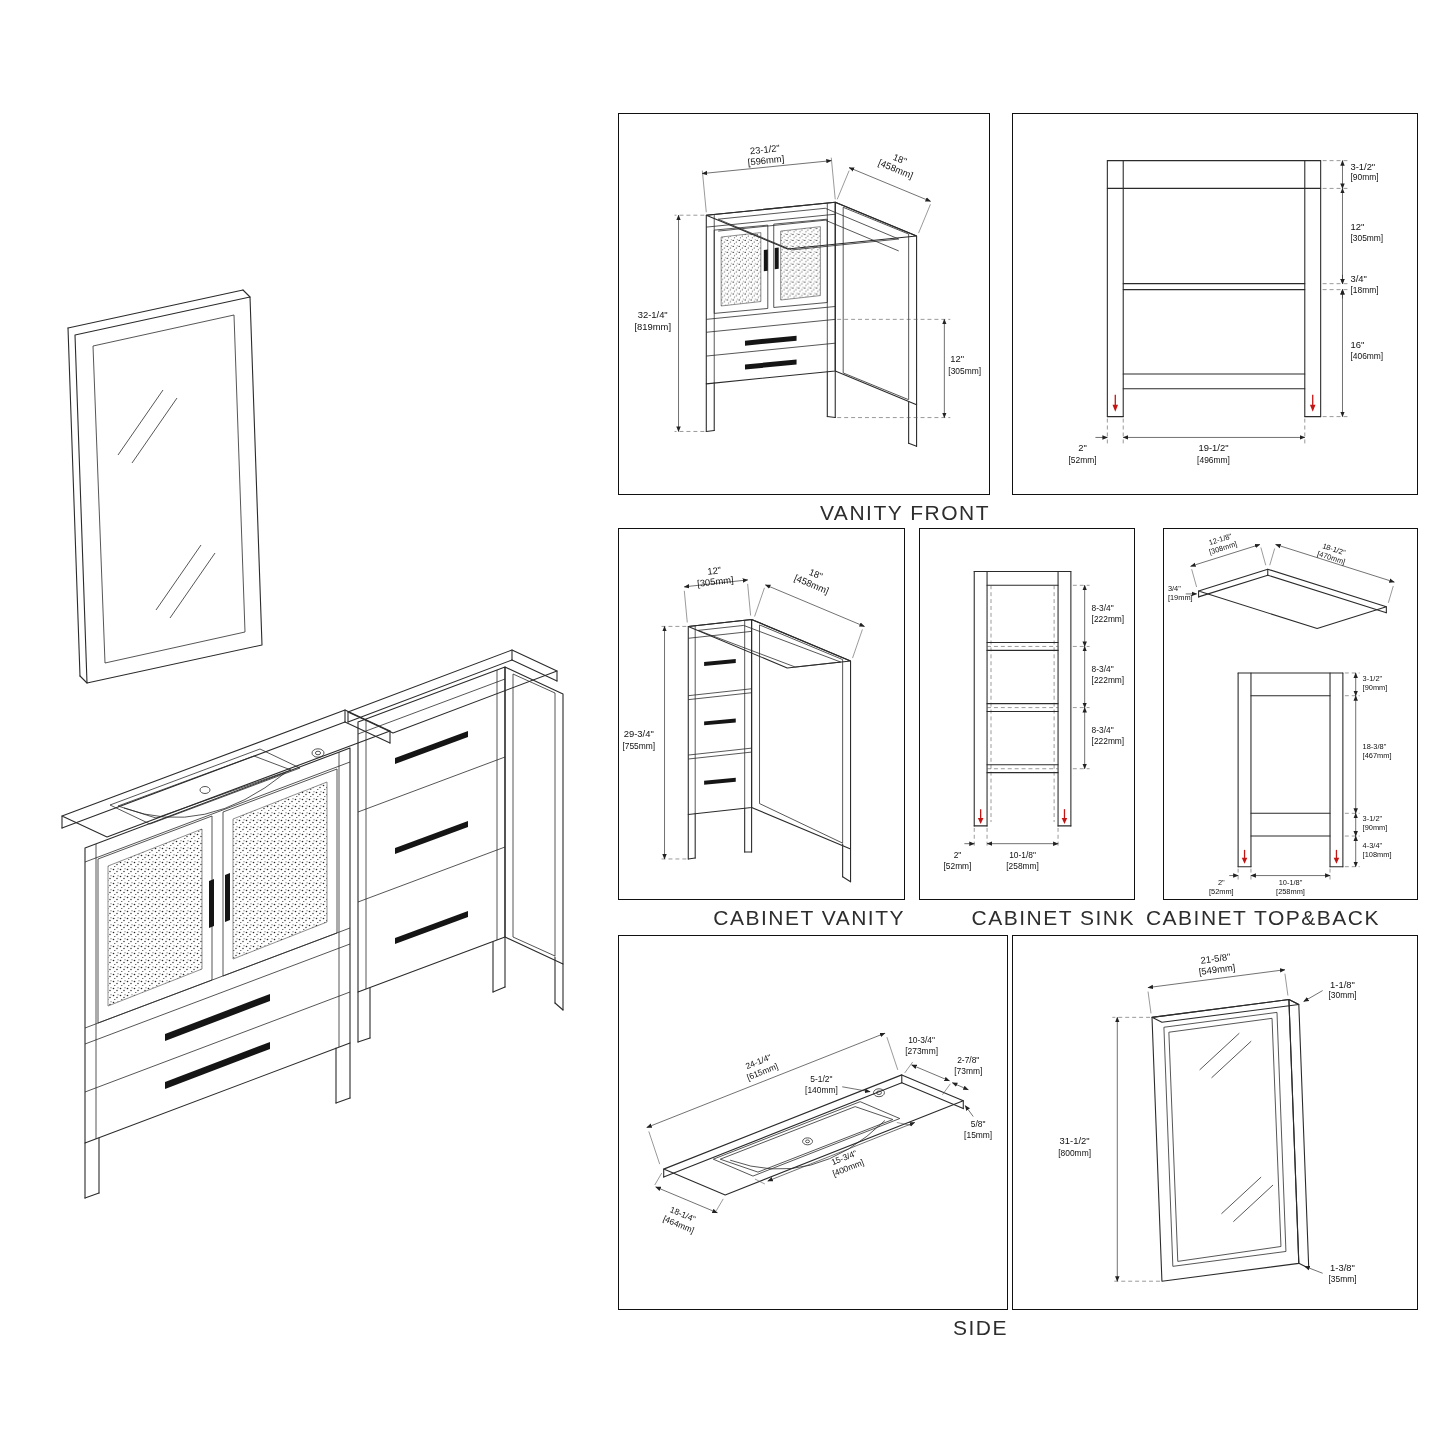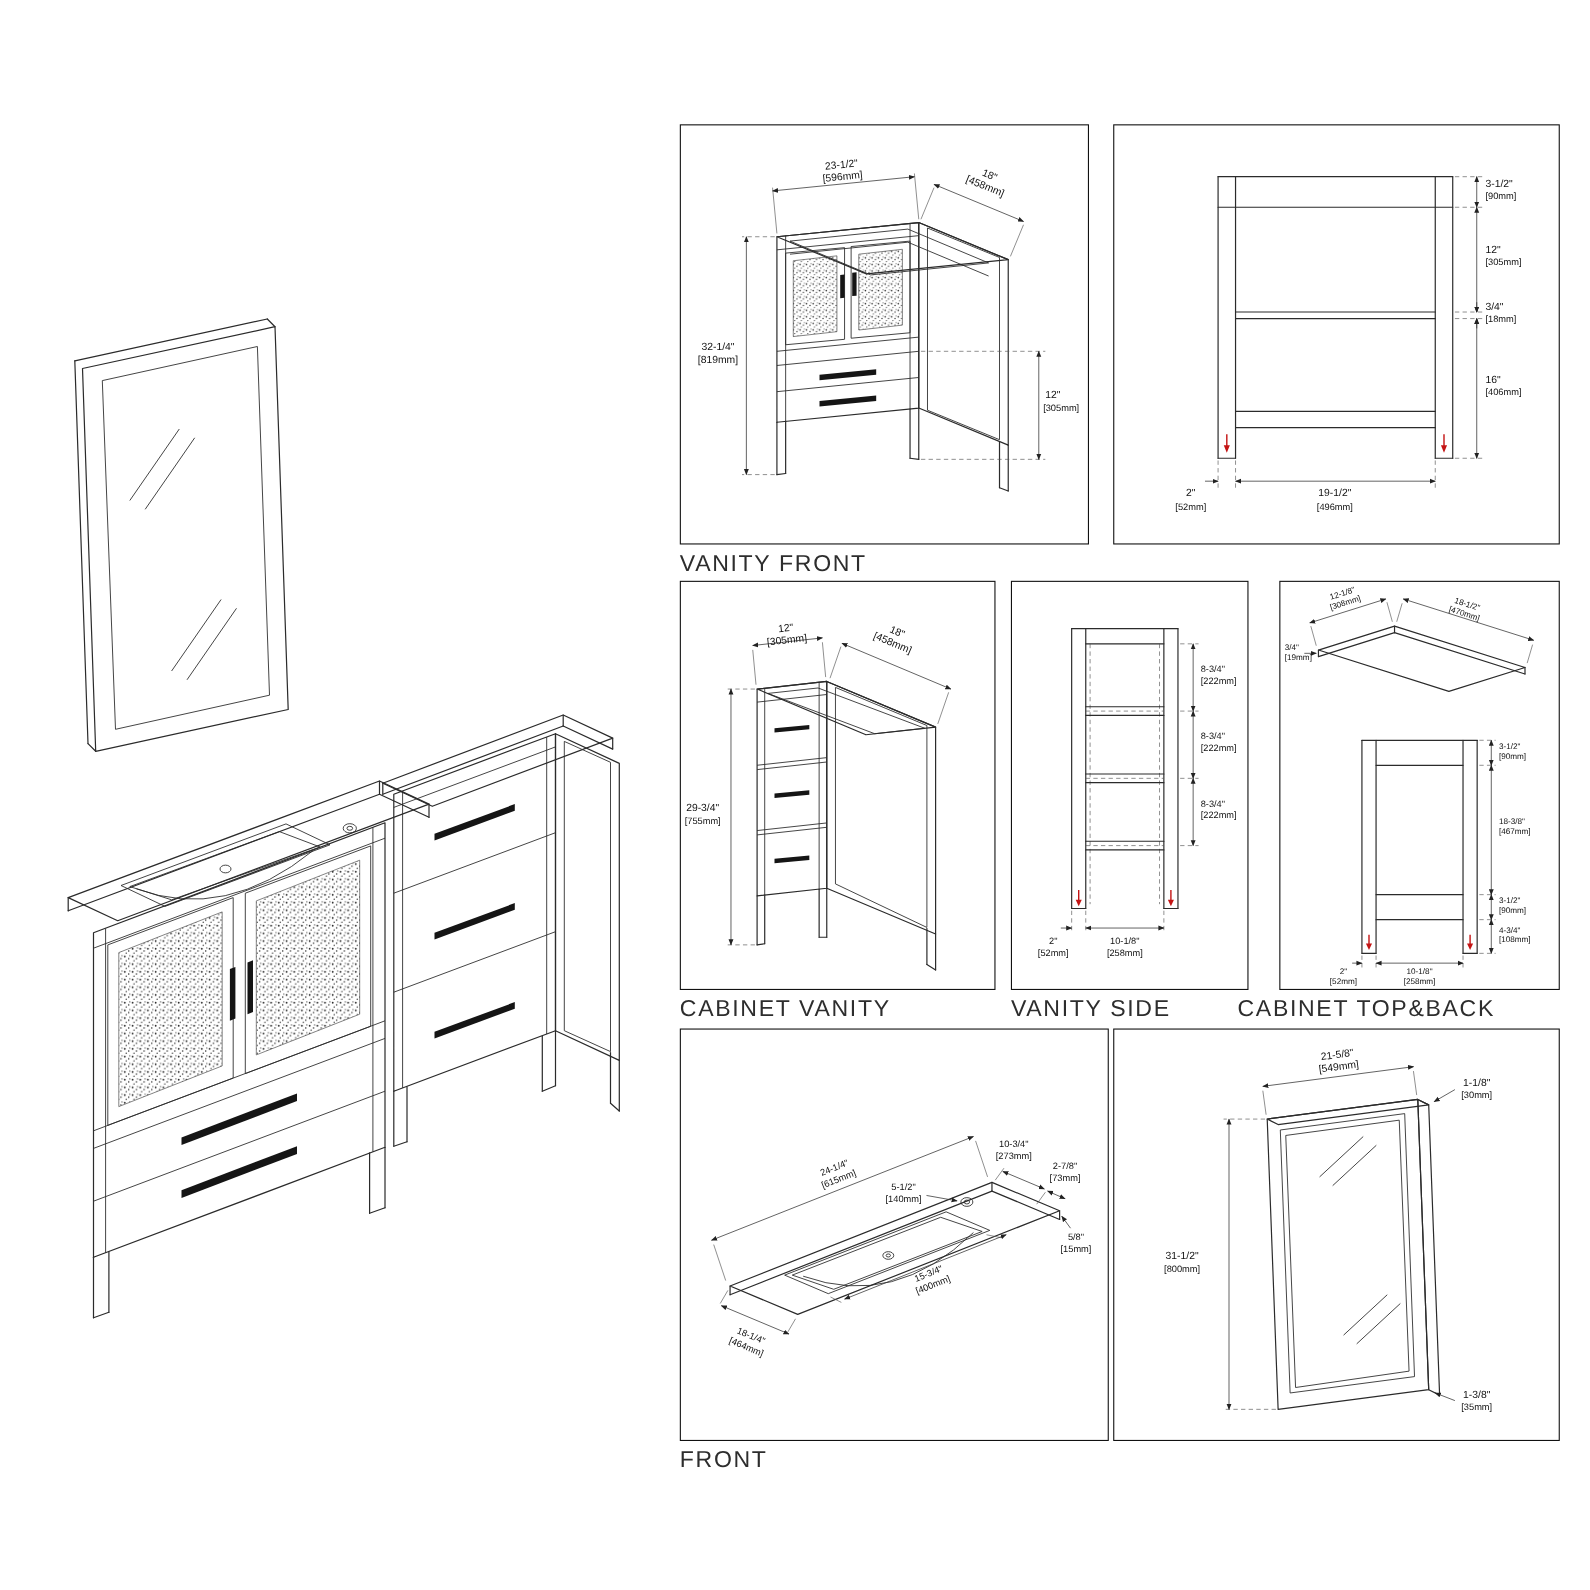--- a/index.html
+++ b/index.html
@@ -1,19 +1,19 @@
 <!DOCTYPE html>
 <html><head>
 <meta charset="utf-8">
 <style>
   html,body{margin:0;padding:0;background:#fff;}
   #sheet{position:relative;width:1445px;height:1445px;background:#fff;overflow:hidden;
          font-family:"Liberation Sans",sans-serif;}
   .box{position:absolute;border:1.5px solid #111;box-sizing:border-box;background:#fff;}
-  .lbl{position:absolute;text-align:left;font-size:21px;letter-spacing:1.5px;
+  .lbl{position:absolute;text-align:right;font-size:21px;letter-spacing:1.5px;
        color:#2d2d2d;font-family:"Liberation Sans",sans-serif;}
   svg{display:block;}
   svg text{font-family:"Liberation Sans",sans-serif;fill:#111;}
   .d{font-size:9.5px;text-anchor:middle;}
   .ds{font-size:8.5px;text-anchor:middle;}
   .dx{font-size:7.5px;text-anchor:middle;}
   .st{text-anchor:start;}
   .bold{font-weight:bold;font-size:10.5px;}
   .o{fill:none;stroke:#2b2b2b;stroke-width:1.1;stroke-linejoin:round;stroke-linecap:round;}
   .oi{fill:none;stroke:#2b2b2b;stroke-width:0.8;stroke-linejoin:round;}
@@ -377,21 +377,21 @@
         <line class="ext" x1="140" y1="302" x2="140" y2="322"></line>
         <line class="dim" x1="45" y1="318" x2="55" y2="318" marker-end="url(#ar4)"></line>
         <line class="dim" x1="68" y1="318" x2="140" y2="318" marker-start="url(#ar4)" marker-end="url(#ar4)"></line>
         <text class="ds" x="38" y="333">2"</text>
         <text class="ds" x="38" y="344">[52mm]</text>
         <text class="ds" x="104" y="333">10-1/8"</text>
         <text class="ds" x="104" y="344">[258mm]</text>
       </g>
     </svg>
   </div>
-  <div class="lbl" style="left:919px;top:906px;width:216px">VANITY SIDE</div>
+  <div class="lbl" style="left:919px;top:906px;width:216px">CABINET SINK</div>
 
   <div class="box" style="left:1163px;top:528px;width:255px;height:372px">
     <svg width="252" height="369" viewBox="0 0 255 372">
       <defs>
         <marker id="ar5" viewBox="0 0 10 10" refX="9" refY="5" markerWidth="8" markerHeight="8" orient="auto-start-reverse">
             <path d="M0,1 L10,5 L0,9 z" fill="#222"></path>
           </marker>
       </defs>
       <g>
         <polygon class="o" points="35,62 105,40 225,78 155,100"></polygon>
@@ -535,21 +535,21 @@
         <line class="exts" x1="105" y1="265" x2="98" y2="277"></line>
         <line class="dim" x1="37" y1="253" x2="99" y2="279" marker-start="url(#ar6)" marker-end="url(#ar6)"></line>
         <g transform="rotate(22.8 62 286)">
           <text class="ds" x="62" y="283">18-1/4"</text>
           <text class="ds" x="62" y="294">[464mm]</text>
         </g>
       </g>
       <text class="bold" text-anchor="middle" x="240" y="305"></text>
     </svg>
   </div>
-  <div class="lbl" style="left:618px;top:1316px;width:390px">FRONT</div>
+  <div class="lbl" style="left:618px;top:1316px;width:390px">SIDE</div>
 
   <div class="box" style="left:1012px;top:935px;width:406px;height:375px">
     <svg width="403" height="372" viewBox="0 0 406 375">
       <defs>
         <marker id="ar7" viewBox="0 0 10 10" refX="9" refY="5" markerWidth="8" markerHeight="8" orient="auto-start-reverse">
             <path d="M0,1 L10,5 L0,9 z" fill="#222"></path>
           </marker>
       </defs>
       <g>
         <polygon class="o" points="140,82 278,64 288,330 150,348"></polygon>

